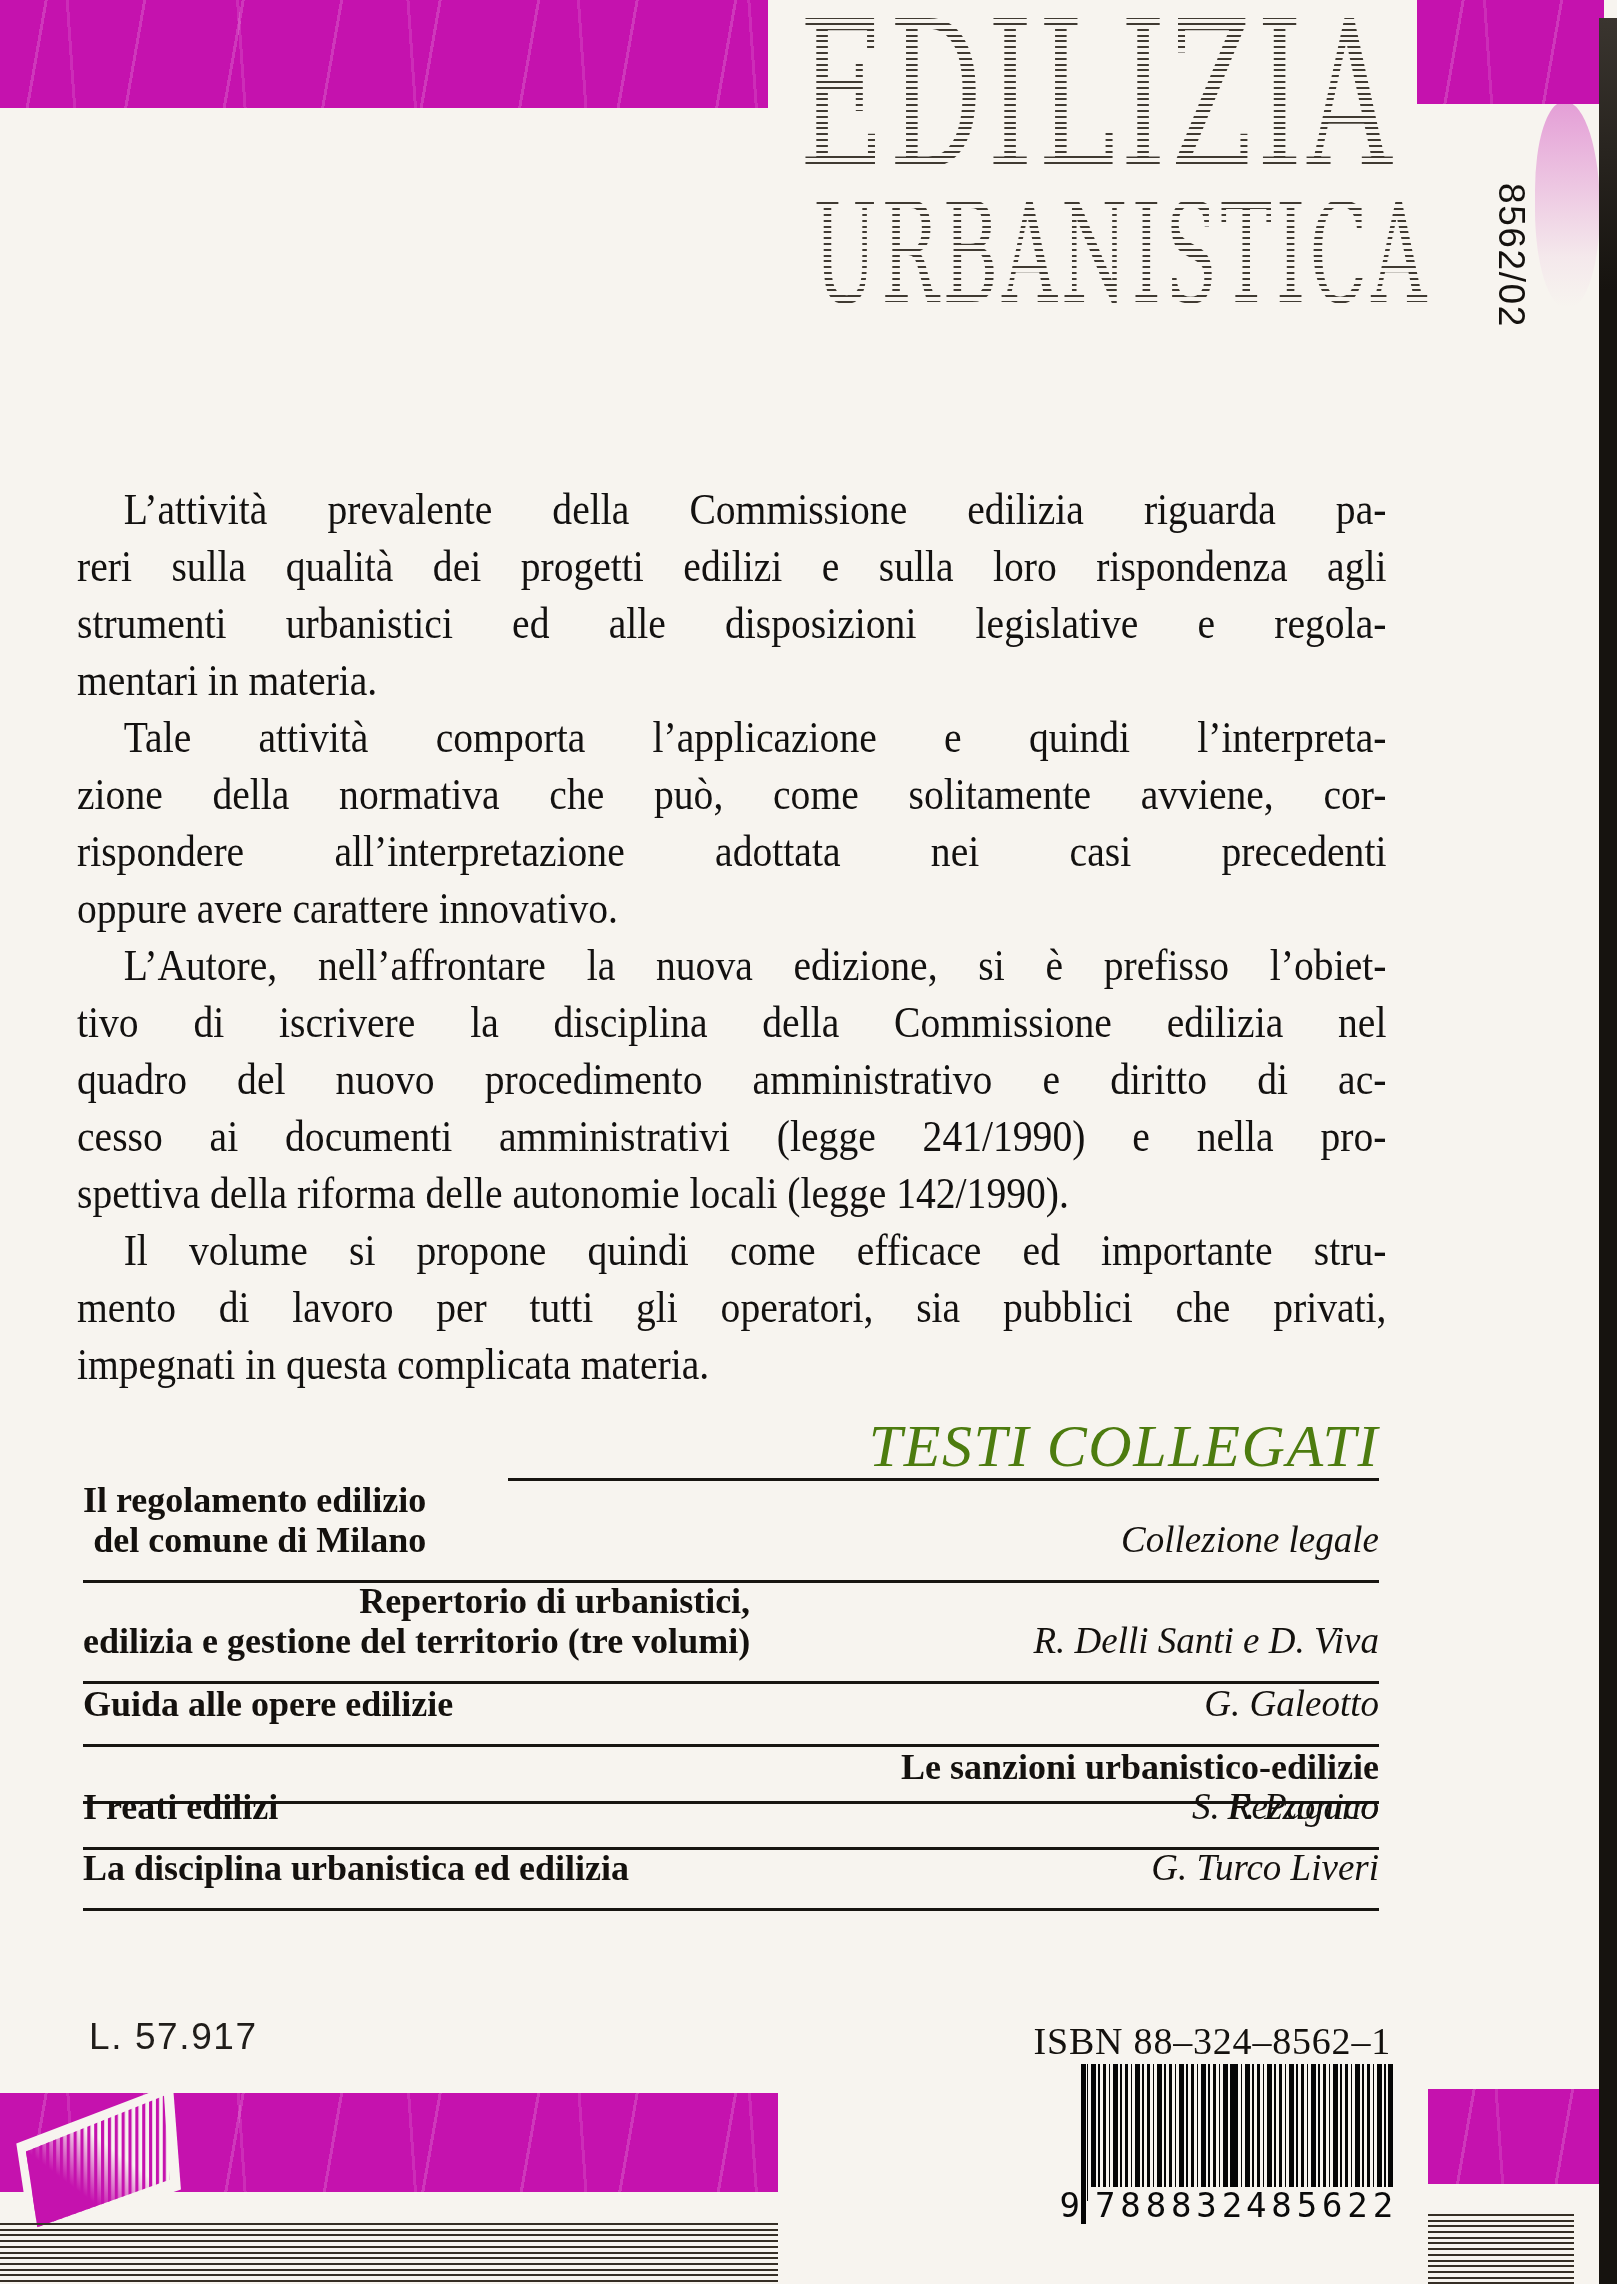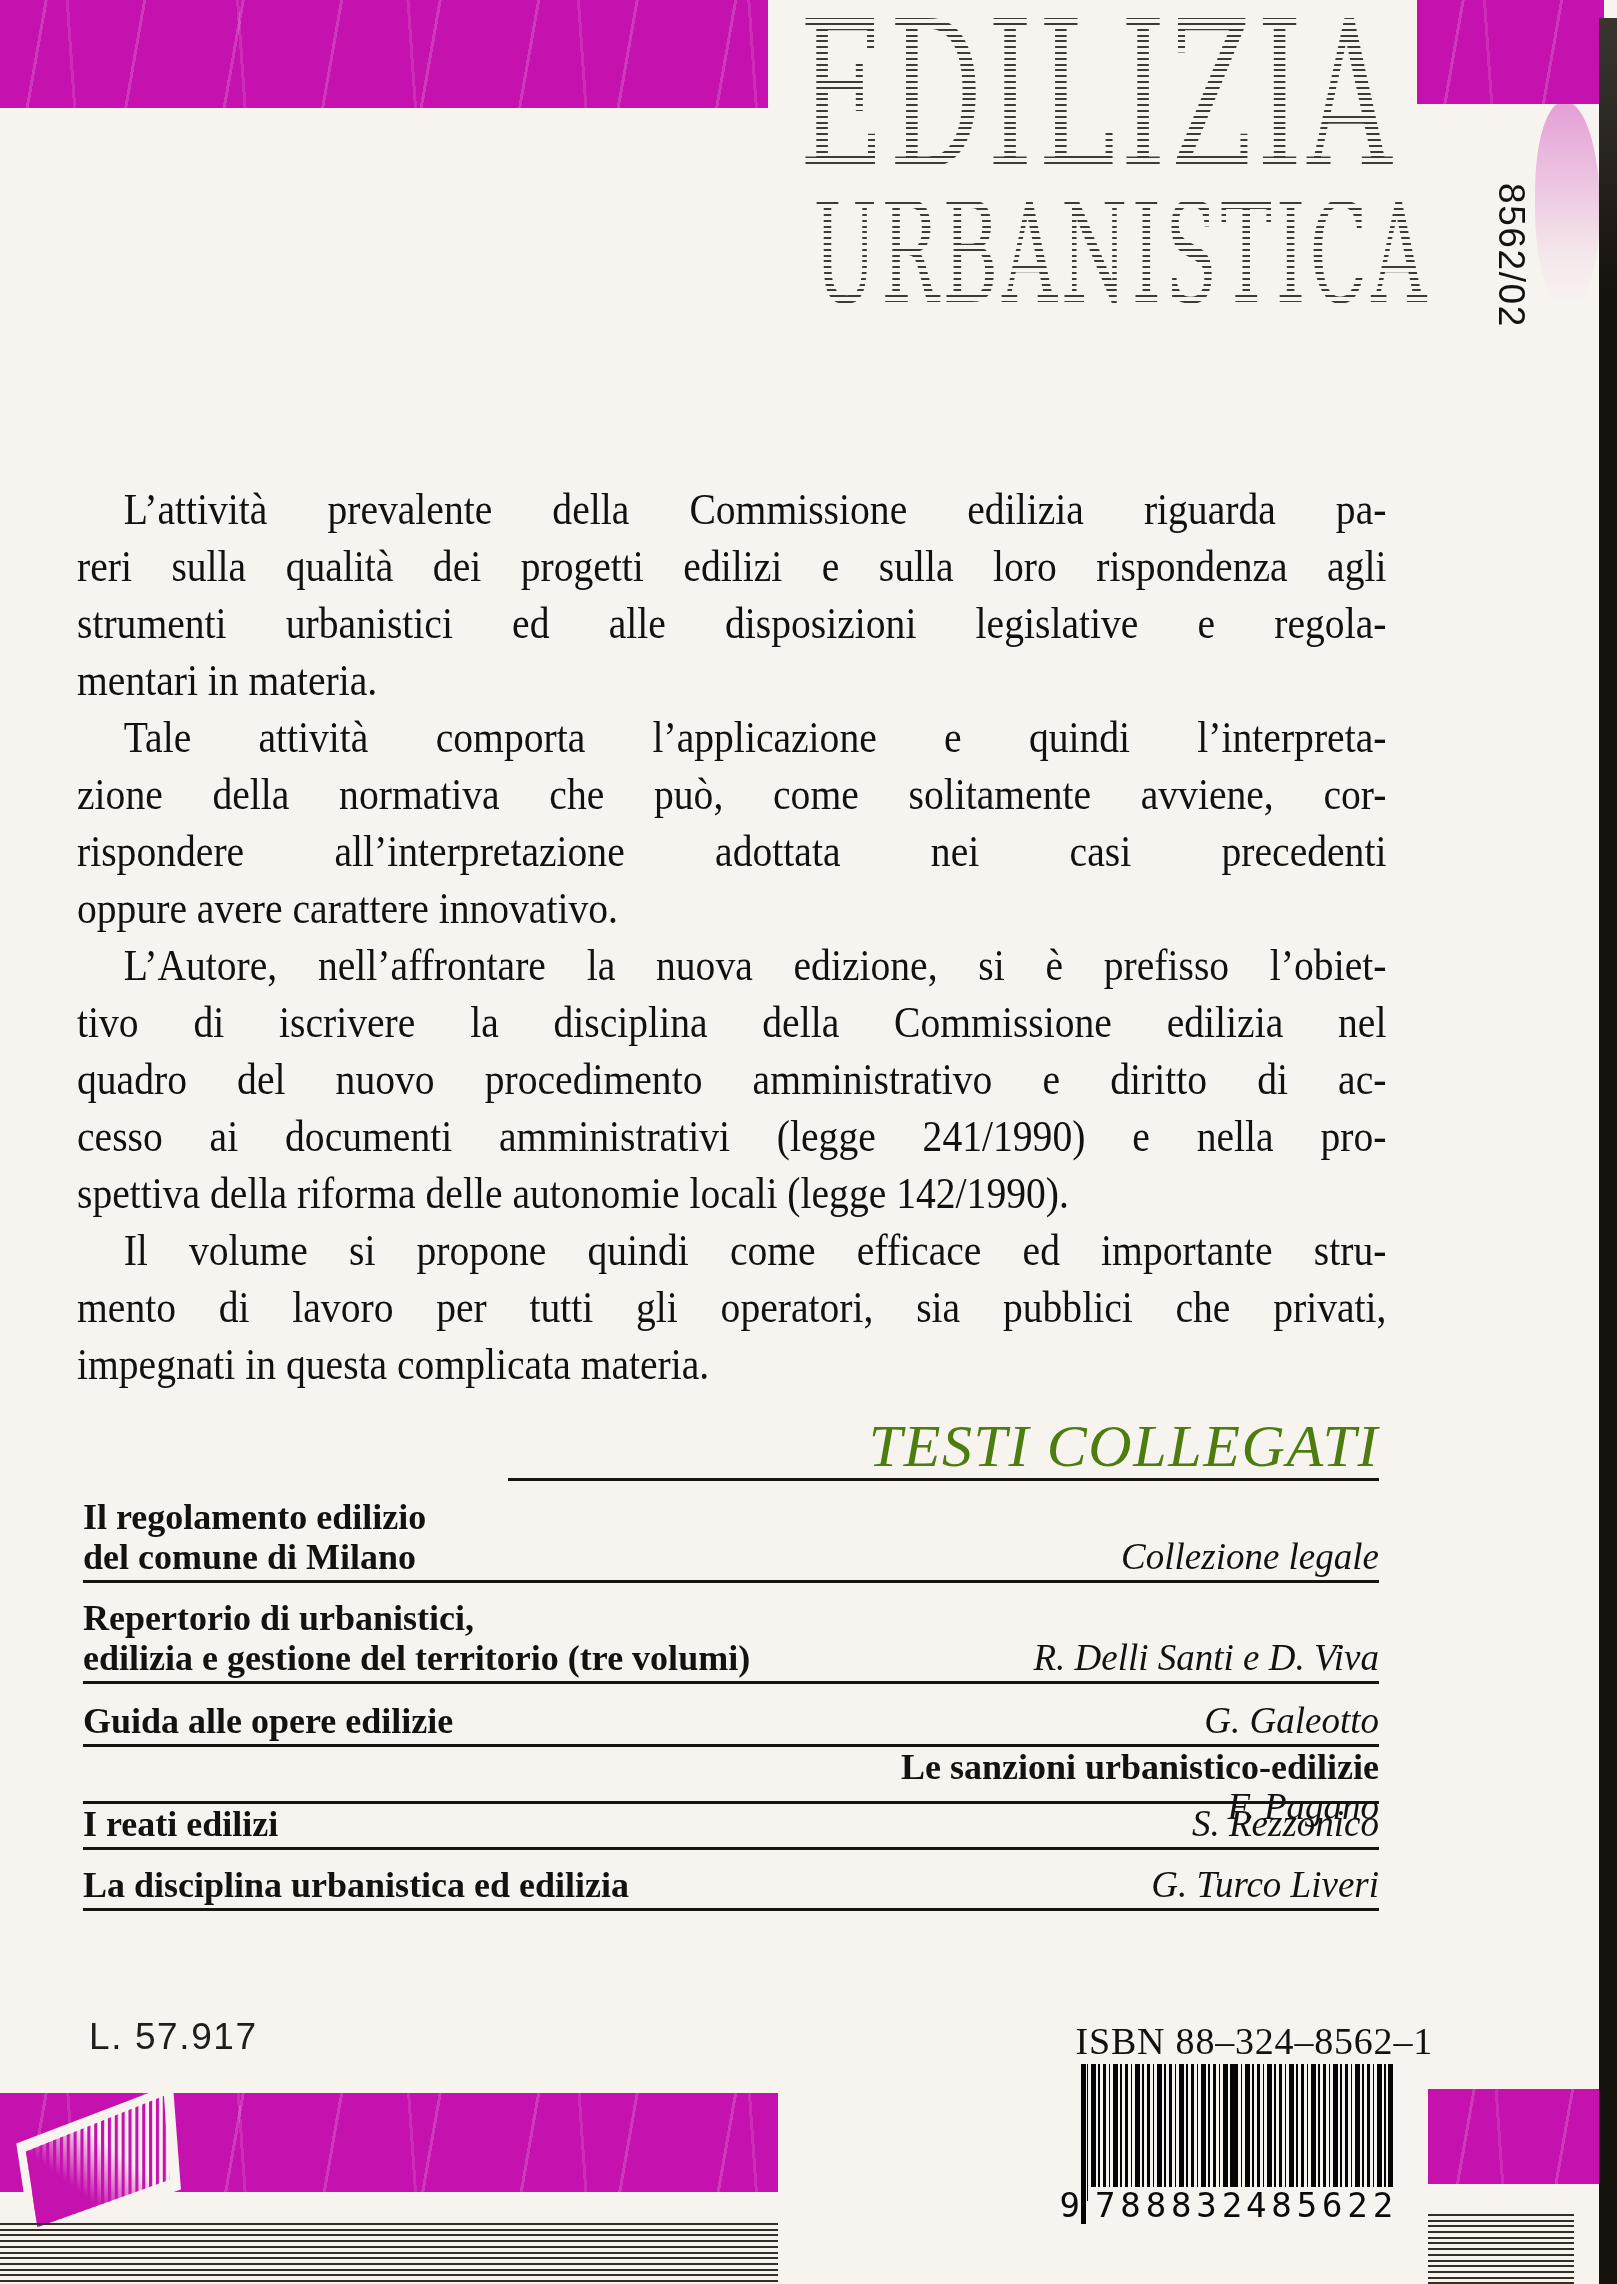--- a/index.html
+++ b/index.html
@@ -42,30 +42,30 @@
   .bline{text-align:justify;text-align-last:justify;}
   .bline.first{text-indent:53px;}
   .bline.last{text-align-last:left;}
 
   
   .related-heading{position:absolute;left:485px;top:1414px;width:894px;text-align:right;
       font-style:italic;font-size:60px;line-height:65px;letter-spacing:1.6px;color:#4d7c0f;}
   .heading-rule{position:absolute;left:508px;top:1478px;width:871px;height:3.2px;background:var(--rule,#181511);}
   .related-rows{position:absolute;left:83px;top:1481px;width:1296px;}
   .rrow{display:flex;justify-content:space-between;align-items:flex-end;
-        box-sizing:border-box;border-bottom:3.2px solid var(--rule,#181511);padding-bottom:3px;}
+        box-sizing:border-box;border-bottom:3.2px solid var(--rule,#181511);padding-bottom:20px;text-align:right;}
   .h-r1{height:102px;} .h-r2{height:101px;} .h-r3{height:63px;}
   .h-r4{height:57px;flex-direction:column;}  .h-r5{height:46px;}  .h-r6{height:61px;}
   .rtitle{font-weight:bold;font-size:36px;line-height:40px;color:#14110e;}
   .rauthor{font-style:italic;font-size:37px;line-height:40px;white-space:nowrap;color:#14110e;}
 
   
   .price{position:absolute;left:89px;top:2016px;font-family:"Liberation Sans",sans-serif;
          font-size:37px;letter-spacing:1.6px;color:#201d1a;}
-  .isbn{position:absolute;left:938px;top:2019px;width:495px;text-align:right;
+  .isbn{position:absolute;left:896px;top:2019px;width:495px;text-align:right;
         font-size:38px;letter-spacing:0.8px;color:#14110e;}
 
   .barcode{position:absolute;left:1061px;top:2064px;width:333px;height:162px;}
   .bars{position:absolute;left:20px;top:0;width:311px;height:137px;
         background:repeating-linear-gradient(90deg,
           #050505 0 3.2px,  #f7f4ef 3.2px 5.7px,
           #050505 5.7px 7.3px, #f7f4ef 7.3px 10.5px,
           #050505 10.5px 15.4px, #f7f4ef 15.4px 17px,
           #050505 17px 18.6px, #f7f4ef 18.6px 22px);}
   .guard{position:absolute;top:0;width:4.9px;height:160px;background:#050505;}

